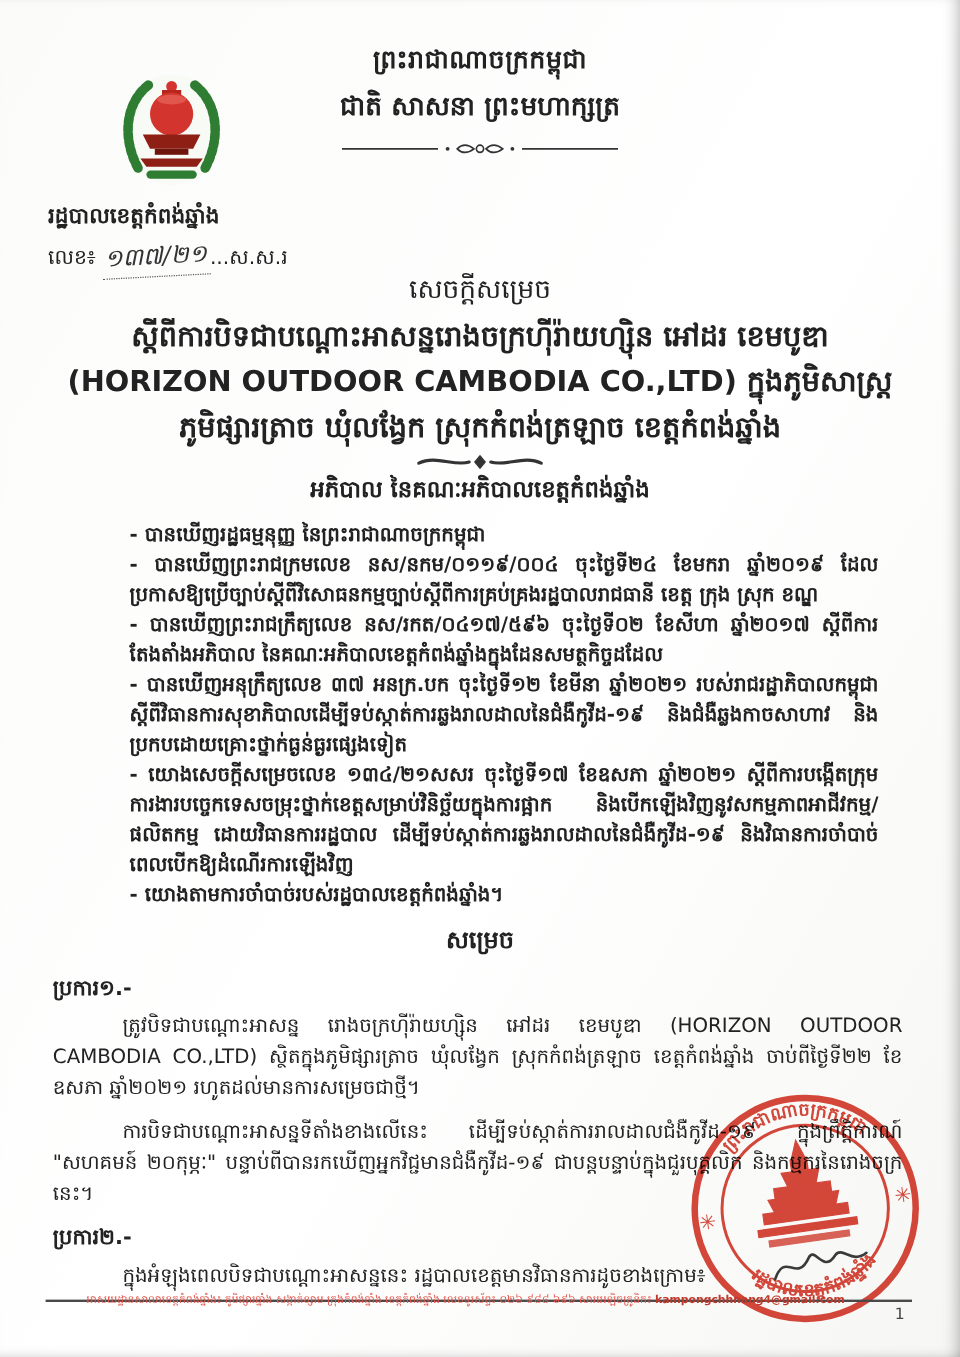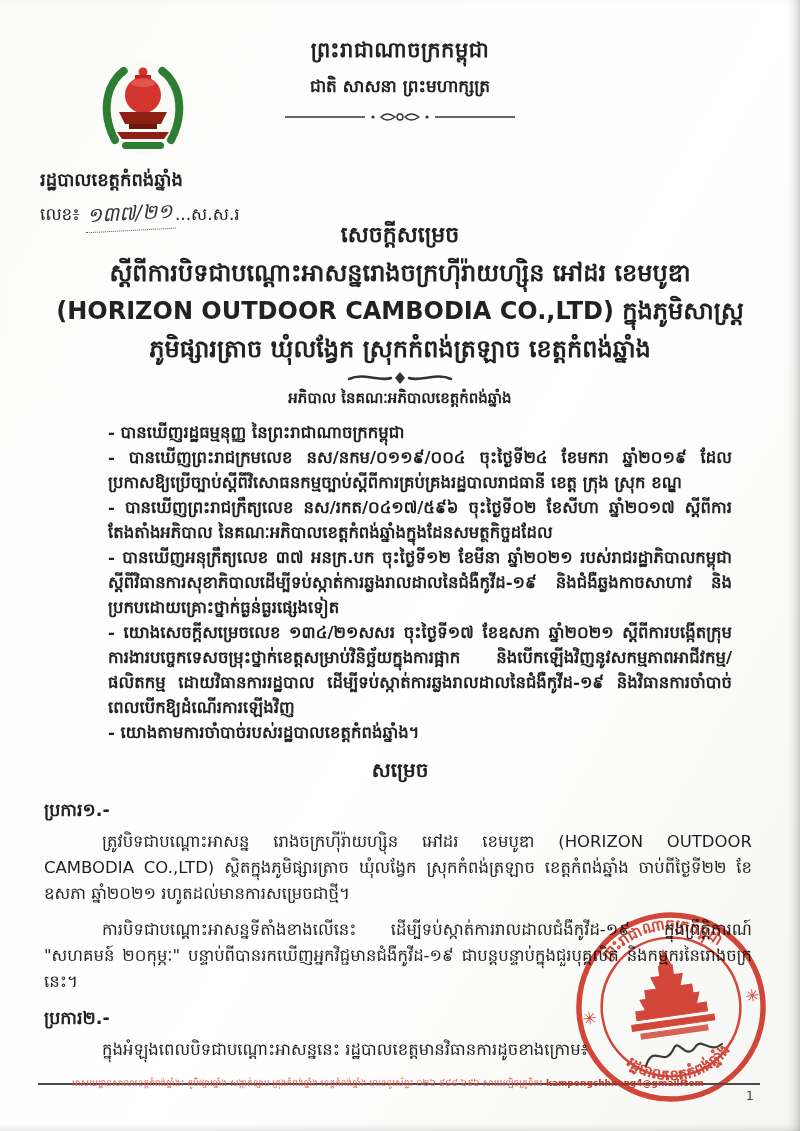--- a/index.html
+++ b/index.html
@@ -7,27 +7,27 @@
   body { font-family:"DejaVu Sans","Liberation Sans",sans-serif; }
   .page {
     position:relative; width:800px; height:1131px; margin:0 auto;
     background:linear-gradient(120deg,#fbfbfa 0%,#ffffff 55%,#f6f6f4 100%);
     color:#222; overflow:hidden;
     box-shadow:inset -10px 0 14px -10px rgba(0,0,0,.35), inset 0 -8px 10px -8px rgba(0,0,0,.15);
   }
   .flow { padding-top:36px; }
   .center { text-align:center; }
   .kingdom { font-size:21px; font-weight:700; letter-spacing:.5px; }
-  .motto   { font-size:17px; font-weight:700; margin-top:8px; }
+  .motto   { font-size:22px; font-weight:700; margin-top:8px; }
   .div1 { display:block; margin:10px auto 0; }
   .title-block { margin-top:92px; line-height:38px; }
-  .title-main { font-size:22px; font-weight:700; }
+  .title-main { font-size:22px; font-weight:400; }
   .title-sub  { font-size:24px; font-weight:700; }
   .div2 { display:block; margin:2px auto 0; }
-  .authority { font-size:15px; font-weight:700; margin-top:2px; }
+  .authority { font-size:19px; font-weight:700; margin-top:2px; }
   .citations { list-style:none; margin:10px 68px 0 108px;font-weight:bold; }
   .citations li { font-size:16.5px; line-height:25px; text-align:justify; }
   .citations li::before { content:"- "; }
   .decision-heading { font-size:20px; font-weight:700; margin-top:12px; }
   .article { margin-top:12px; }
   .article-label { font-size:17.5px; font-weight:700; margin:10px 0 4px 44px; }
   .article p { font-size:16.5px; line-height:26px; text-align:justify;
                margin:4px 48px 10px 44px; text-indent:58px; }
   .emblem-block { position:absolute; top:60px; left:40px; width:250px; }
   .emblem-block svg.logo { display:block; margin-left:60px; }

